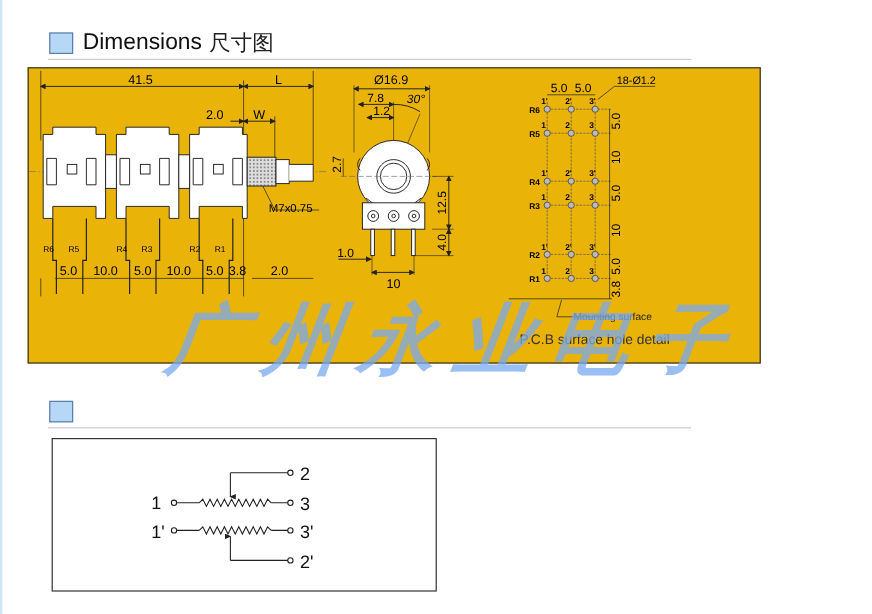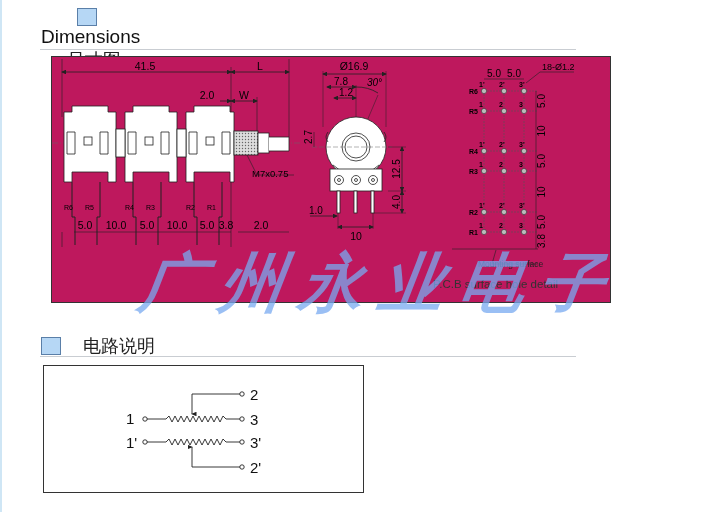--- a/index.html
+++ b/index.html
@@ -9,42 +9,42 @@
   }
   .left-edge { position:absolute; left:0; top:0; width:2px; height:512px; background:#cfe6f5; }
   .section-header { position:absolute; left:41px; display:flex; align-items:center; }
   .section-header .sq {
     width:20px; height:18px; background:#b6d7f5; border:1px solid #5a7fa8; box-sizing:border-box; margin-right:8px;
   }
   .section-header .en { font-size:19px; color:#111; }
   .section-header .zh { font-size:18px; color:#222; margin-left:6px; font-family:"DejaVu Sans", sans-serif;text-align:right; }
   .divider { position:absolute; height:1px; background:#c9cdd2; }
   .dim-box {
-    position:absolute; left:51px; top:56px; width:560px; height:247px;
-    border:1.5px solid #333; box-sizing:border-box; background:#be185d;
+    position:absolute; left:23px; top:56px; width:611px; height:247px;
+    border:1.5px solid #333; box-sizing:border-box; background:#eab308;
   }
   .circ-box {
     position:absolute; left:43px; top:365px; width:321px; height:128px;
     border:1.5px solid #333; box-sizing:border-box; background:#fff;
   }
   svg text { font-family:"Liberation Sans", sans-serif; }
   .watermark {
     position:absolute; left:140px; top:240px; font-size:64px; font-style:italic; font-weight:bold;
     color:rgba(120,170,240,0.75); letter-spacing:16px; font-family:"DejaVu Sans", sans-serif;
     pointer-events:none; transform:skewX(-8deg);
   }
   .pcb-caption { position:absolute; left:433px; top:278px; font-size:11.5px; color:#333; }
   .mount-label { position:absolute; left:478px; top:259px; font-size:8.5px; color:#222; }
 </style>
 </head>
 <body>
 
 <div class="left-edge"></div>
 
-<div class="section-header" style="top:8px;flex-direction:column;">
+<div class="section-header" style="top:24px;">
   <div class="sq"></div>
   <span class="en">Dimensions</span>
   <span class="zh">尺寸图</span>
 </div>
 <div class="divider" style="left:40px; top:49px; width:536px;"></div>
 
 <div class="dim-box">
   <svg width="552" height="247" viewBox="0 0 552 247">
     <defs>
       <marker id="arr" markerWidth="6" markerHeight="6" refX="5" refY="3" orient="auto">
@@ -269,21 +269,20 @@
   </svg>
 </div>
 
 <div class="mount-label">Mounting surface</div>
 <div class="pcb-caption">P.C.B surface hole detail</div>
 
 <div class="watermark">广州永业电子</div>
 
 <div class="section-header" style="top:334px;">
   <div class="sq"></div>
-  <span class="zh" style="margin-left:14px;">电路说明</span>
 </div>
 <div class="divider" style="left:40px; top:356px; width:536px;"></div>
 
 <div class="circ-box">
   <svg width="321" height="128" viewBox="0 0 321 128">
     <defs>
       <marker id="warr" markerWidth="5" markerHeight="6" refX="2.5" refY="5" orient="auto-start-reverse">
         <path d="M0,0 L2.5,6 L5,0 z" fill="#222"></path>
       </marker>
     </defs>

